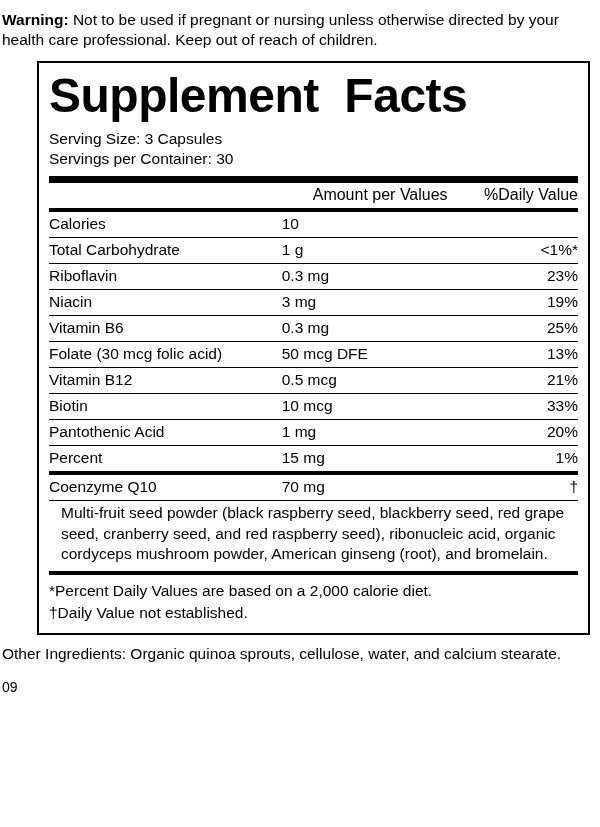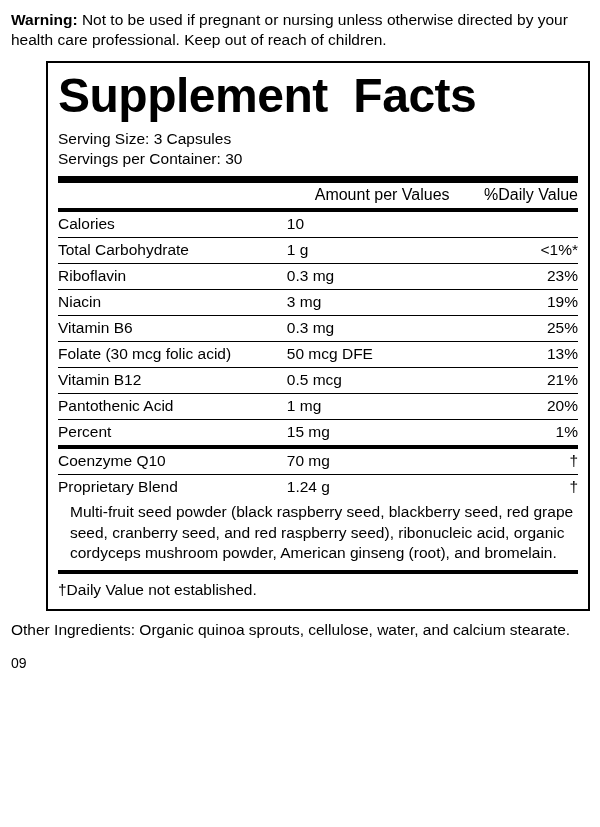--- a/index.html
+++ b/index.html
@@ -12,21 +12,21 @@
     height: 827px;
     font-family: "Liberation Sans", sans-serif;
     color: #000000;
     -webkit-font-smoothing: antialiased;
   }
   .page {
     position: relative;
     width: 600px;
     height: 607px;
     box-sizing: border-box;
-    padding: 8px 10px 0 9px;
+    padding: 8px 10px 0 0;
   }
 
   
   .warning {
     font-size: 15.5px;
     line-height: 1.32;
     margin: 2px 2px 10px 2px;
   }
   .warning b { font-weight: bold; }
 
@@ -174,20 +174,25 @@
         <td class="col-name">Folate (30 mcg folic acid)</td>
         <td class="col-amount">50 mcg DFE</td>
         <td class="col-dv">13%</td>
       </tr>
       <tr class="sep">
         <td class="col-name">Vitamin B12</td>
         <td class="col-amount">0.5 mcg</td>
         <td class="col-dv">21%</td>
       </tr>
       <tr class="sep">
+        <td class="col-name">Biotin</td>
+        <td class="col-amount">10 mcg</td>
+        <td class="col-dv">33%</td>
+      </tr>
+      <tr class="sep">
         <td class="col-name">Pantothenic Acid</td>
         <td class="col-amount">1 mg</td>
         <td class="col-dv">20%</td>
       </tr>
       <tr>
         <td class="col-name">Percent</td>
         <td class="col-amount">15 mg</td>
         <td class="col-dv">1%</td>
       </tr>
     </tbody>
@@ -195,33 +200,29 @@
 
     <div class="rule-med"></div>
 
     <table class="facts">
       <tbody>
           <tr class="sep">
         <td class="col-name">Coenzyme Q10</td>
         <td class="col-amount">70 mg</td>
         <td class="col-dv">†</td>
       </tr>
-      <tr>
-        <td class="col-name">Proprietary Blend</td>
-        <td class="col-amount">1.24 g</td>
-        <td class="col-dv">†</td>
-      </tr>
     </tbody>
       </table>
 
     <div class="blend-desc">Multi-fruit seed powder (black raspberry seed, blackberry seed, red grape seed, cranberry seed, and red raspberry seed), ribonucleic acid, organic cordyceps mushroom powder, American ginseng (root), and bromelain.</div>
 
     <div class="rule-med"></div>
 
     <div class="footnote">
+      <div>*Percent Daily Values are based on a 2,000 calorie diet.</div>
       <div>†Daily Value not established.</div>
     </div>
 
   </div>
 
   <div class="other">Other Ingredients: Organic quinoa sprouts, cellulose, water, and calcium stearate.</div>
 
   <div class="code">09</div>
 
 </div>

